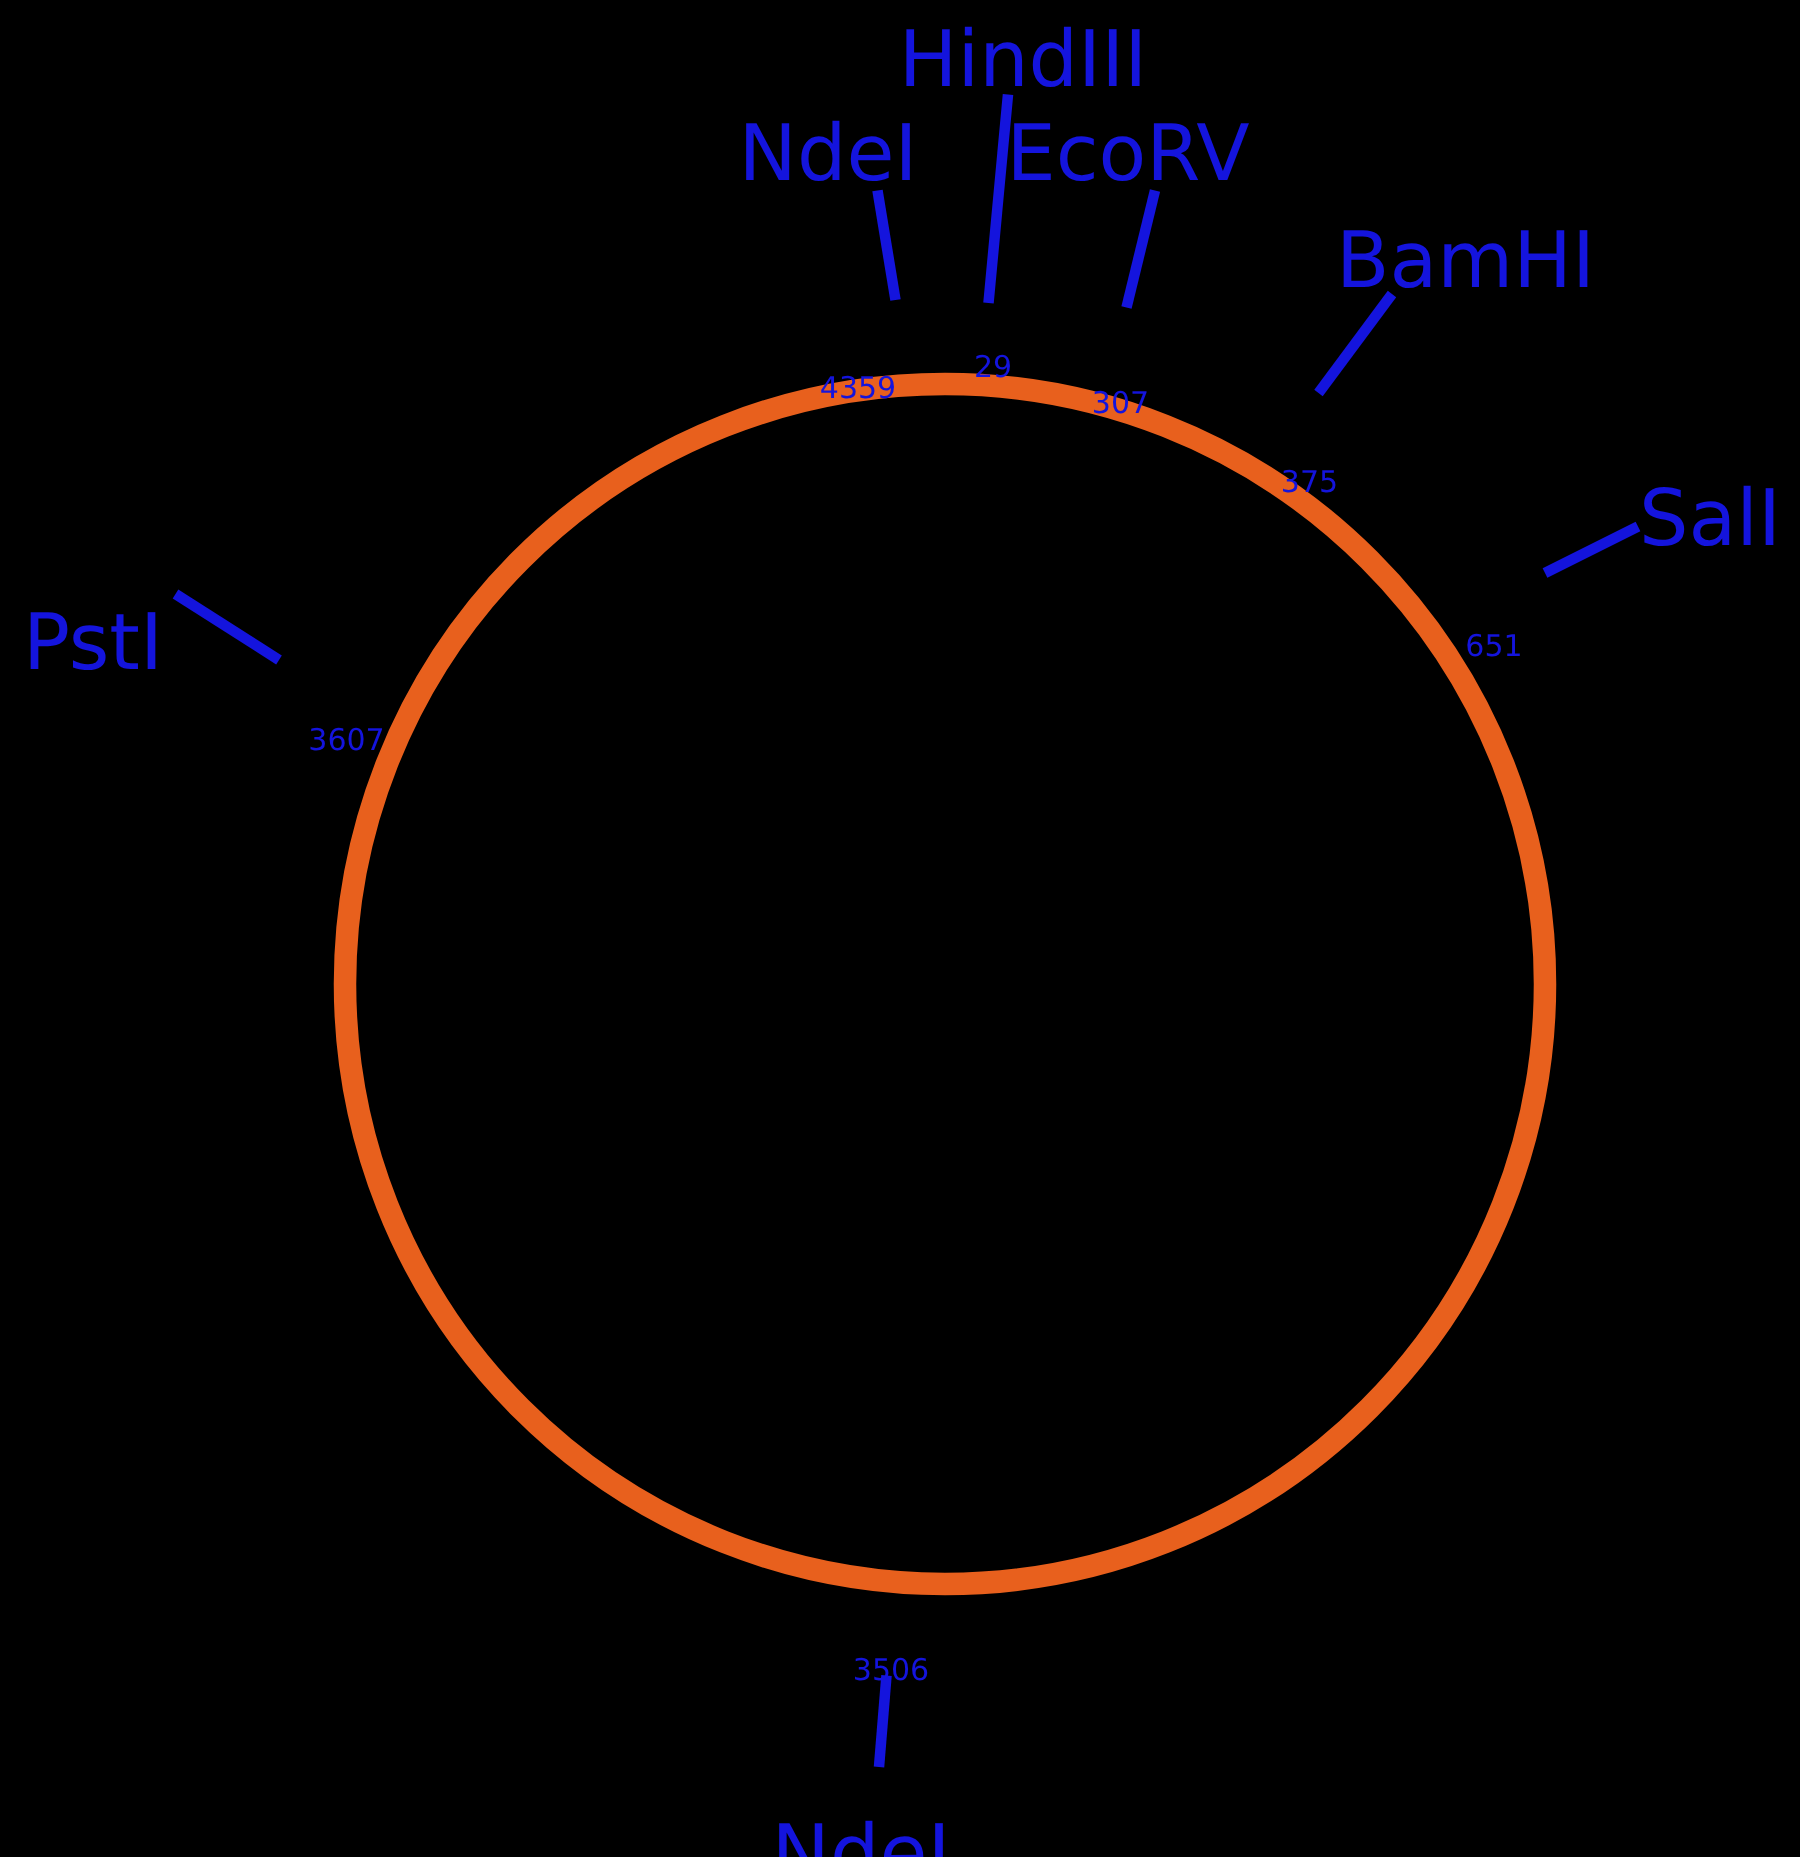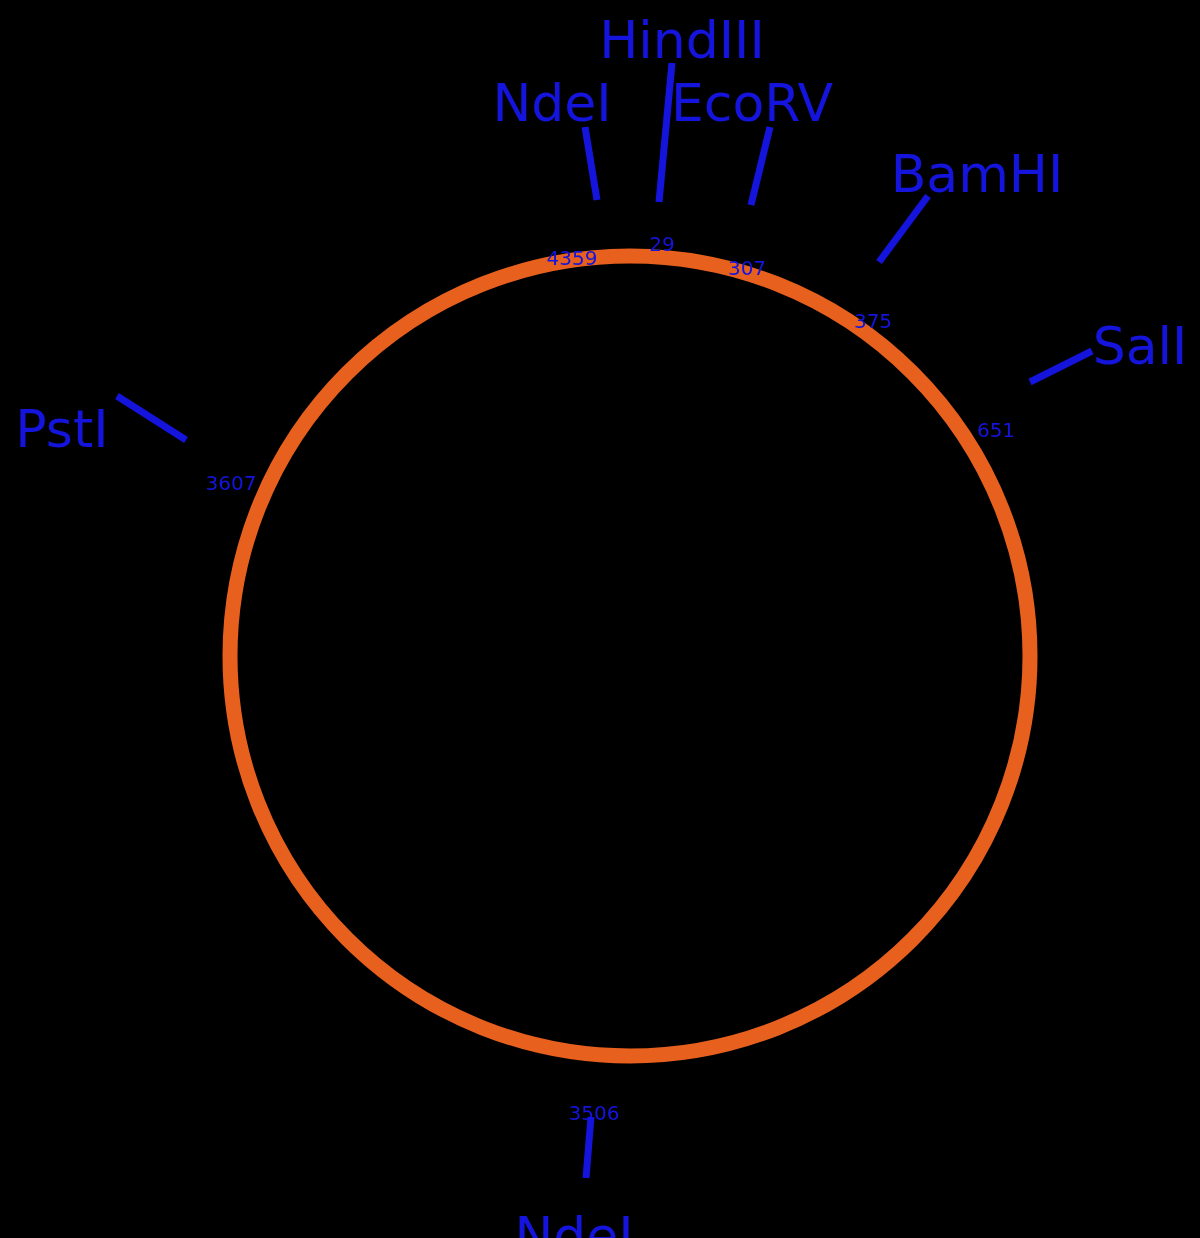--- a/index.html
+++ b/index.html
@@ -64,16 +64,16 @@
   <span class="enzyme-label" style="left:977px;top:148px;">BamHI</span>
   <span class="enzyme-label" style="left:1140px;top:320px;">SalI</span>
   <span class="enzyme-label" style="left:62px;top:363px;margin-top:40px;">PstI</span>
   <span class="enzyme-label" style="left:574px;top:1210px;">NdeI</span>
 
   <span class="site-pos" style="left:662px;top:201px;">29</span>
   <span class="site-pos" style="left:572px;top:215px;">4359</span>
   <span class="site-pos" style="left:747px;top:225px;">307</span>
   <span class="site-pos" style="left:873px;top:278px;">375</span>
   <span class="site-pos" style="left:996px;top:387px;">651</span>
-  <span class="site-pos" style="left:231px;top:440px;">3607</span>
+  <span class="site-pos" style="left:231px;top:450px;">3607</span>
   <span class="site-pos" style="left:594px;top:1070px;">3506</span>
 
 </div>
 
 </body></html>

